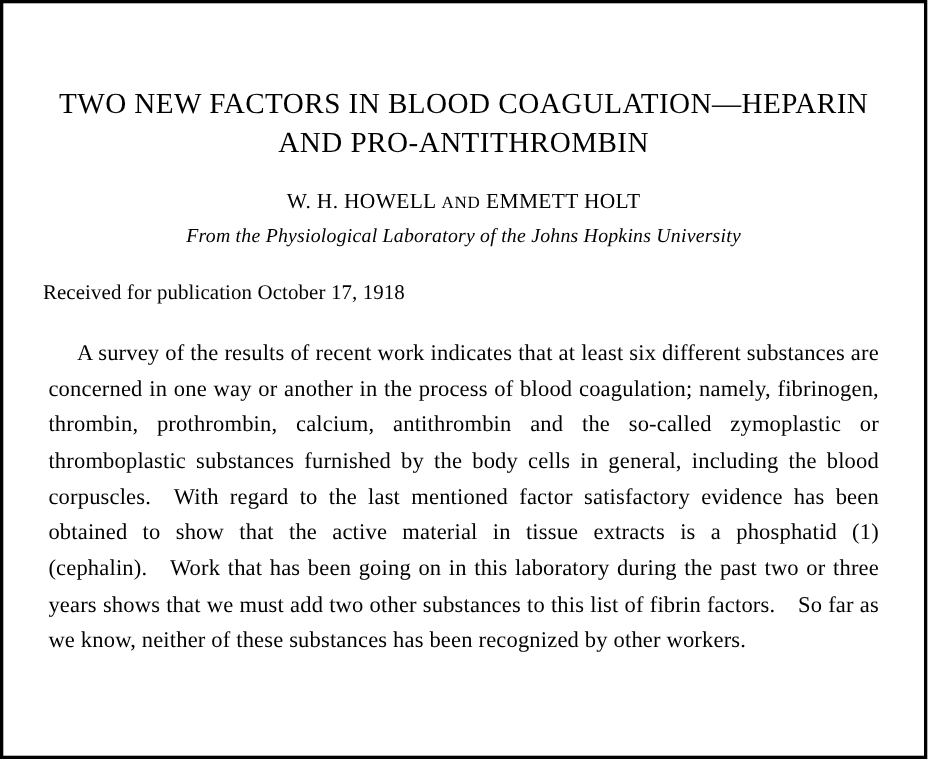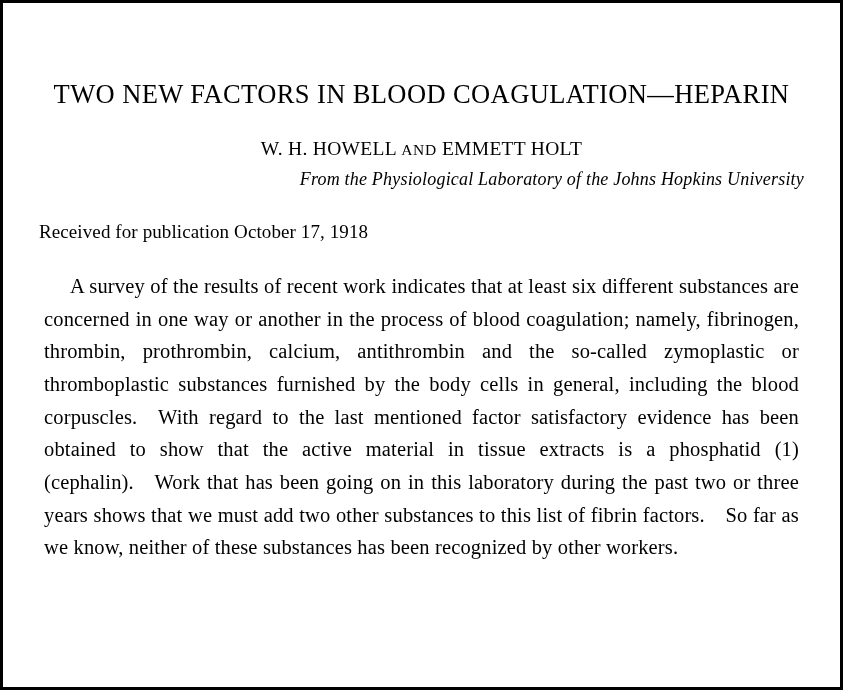--- a/index.html
+++ b/index.html
@@ -42,21 +42,21 @@
     text-align: center;
     font-size: 19.5px;
     letter-spacing: 0.3px;
     margin: 16px 0 9px 0;
   }
   .smallcaps {
     font-size: 15.5px;
     letter-spacing: 0.6px;
   }
   .affiliation {
-    text-align: right;
+    text-align: center;
     font-style: italic;
     font-size: 18px;
     letter-spacing: 0.2px;
     margin: 0 0 31px 0;
   }
   .received {
     font-size: 19px;
     letter-spacing: 0.1px;
     margin: 0 0 27px 0;
   }
@@ -74,20 +74,21 @@
   }
 </style>
 </head>
 <body>
 
 <div class="page">
   <div class="inner">
 
     <h1 class="title">
       <span class="line">TWO NEW FACTORS IN BLOOD COAGULATION—HEPARIN</span>
+      <span class="line">AND PRO-ANTITHROMBIN</span>
     </h1>
 
     <div class="authors">
       <span>W. H. HOWELL</span>
       <span class="smallcaps">AND</span>
       <span>EMMETT HOLT</span>
     </div>
 
     <div class="affiliation">From the Physiological Laboratory of the Johns Hopkins University</div>
 

